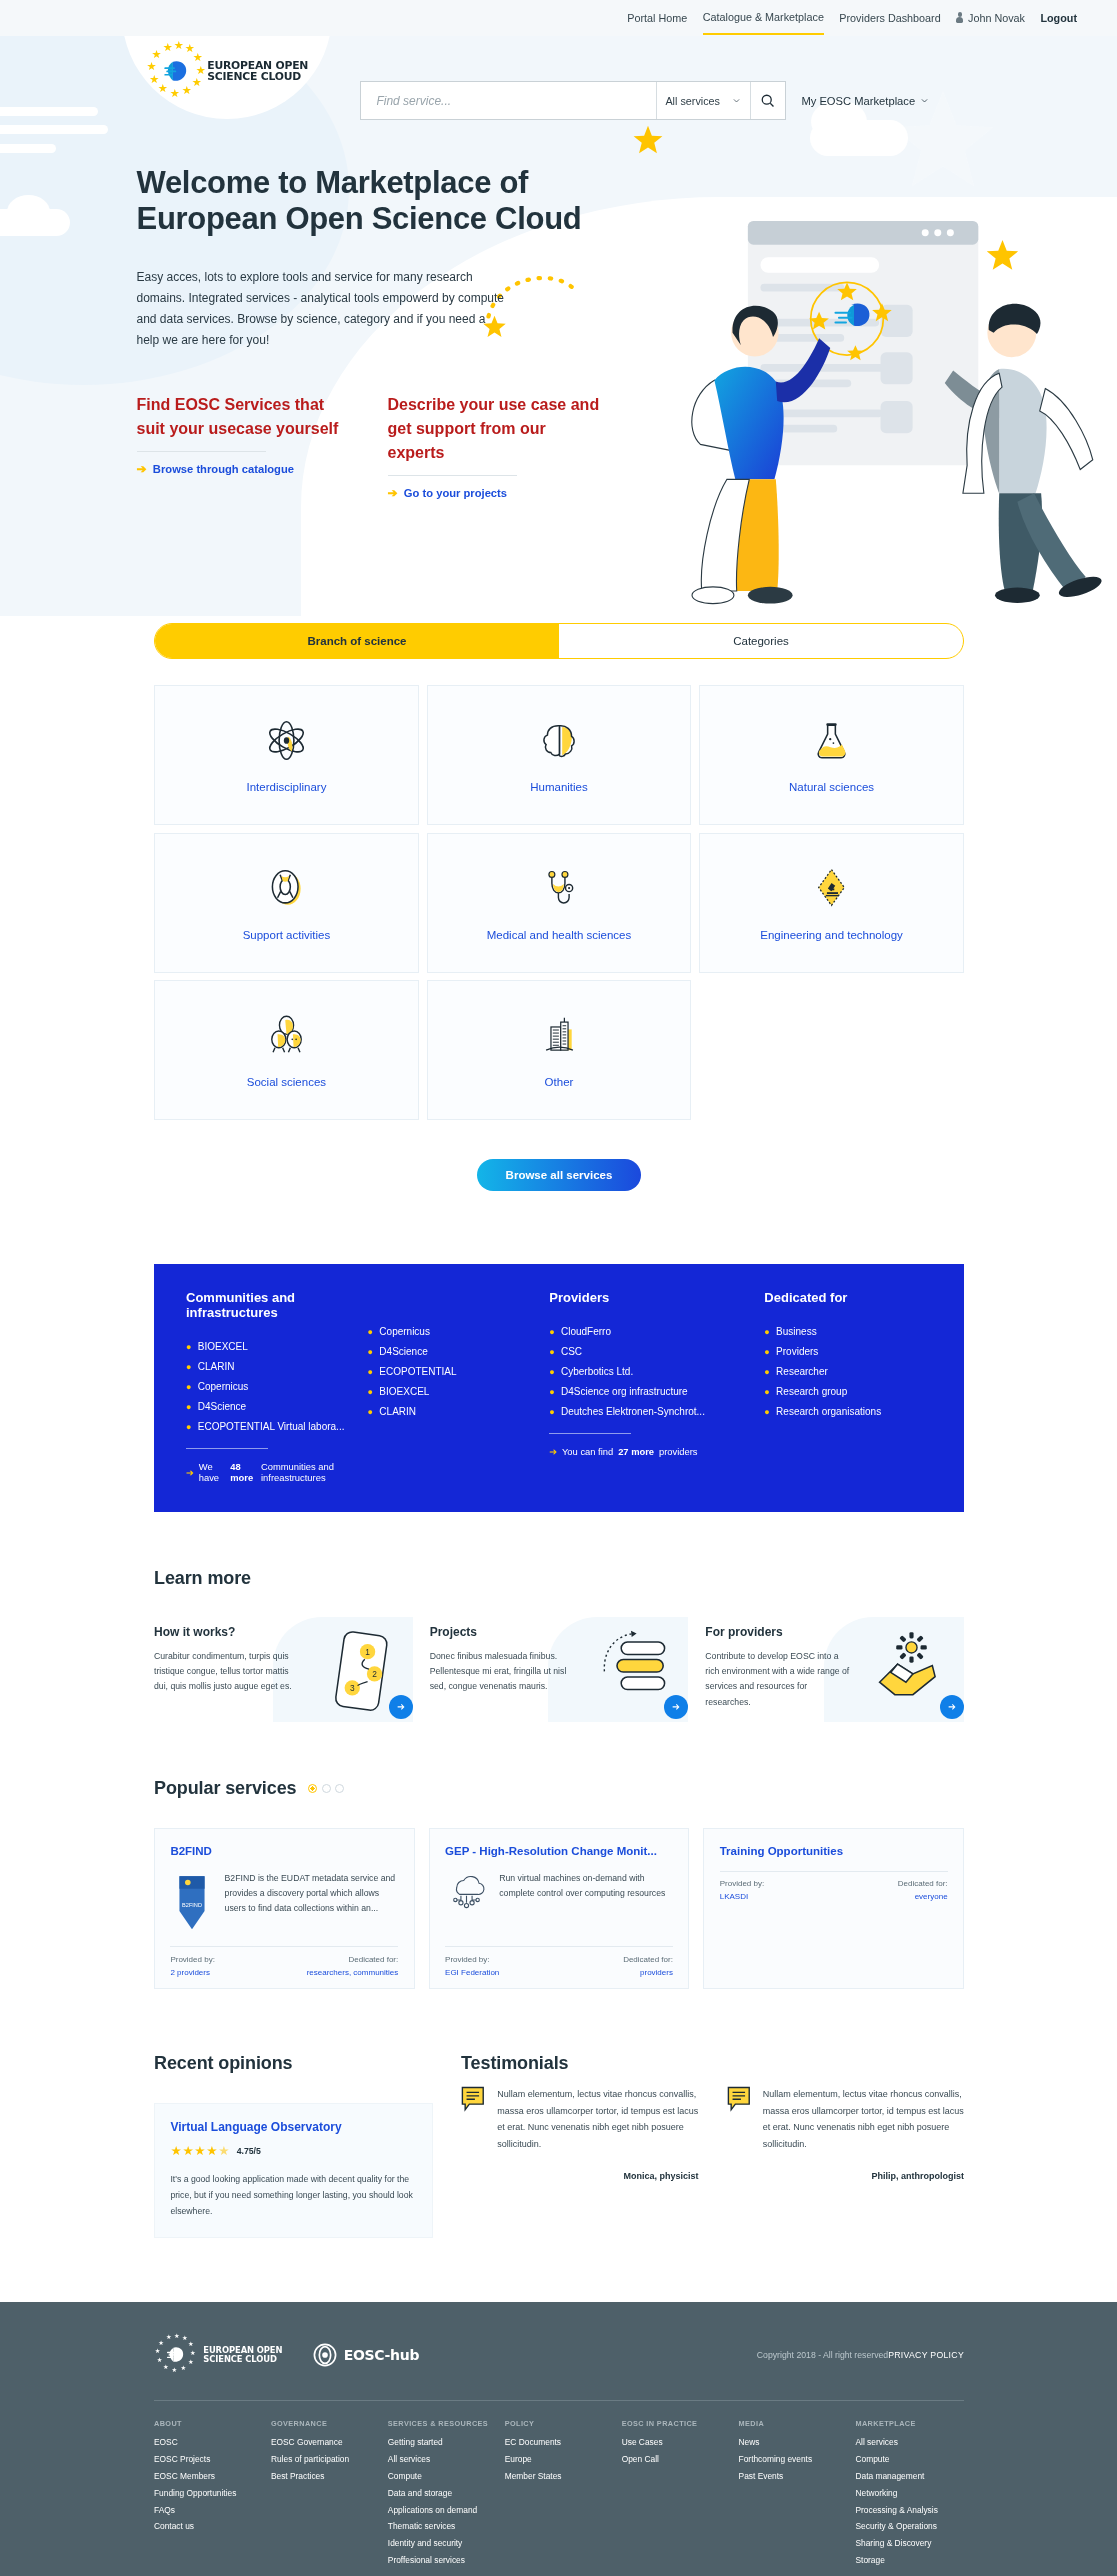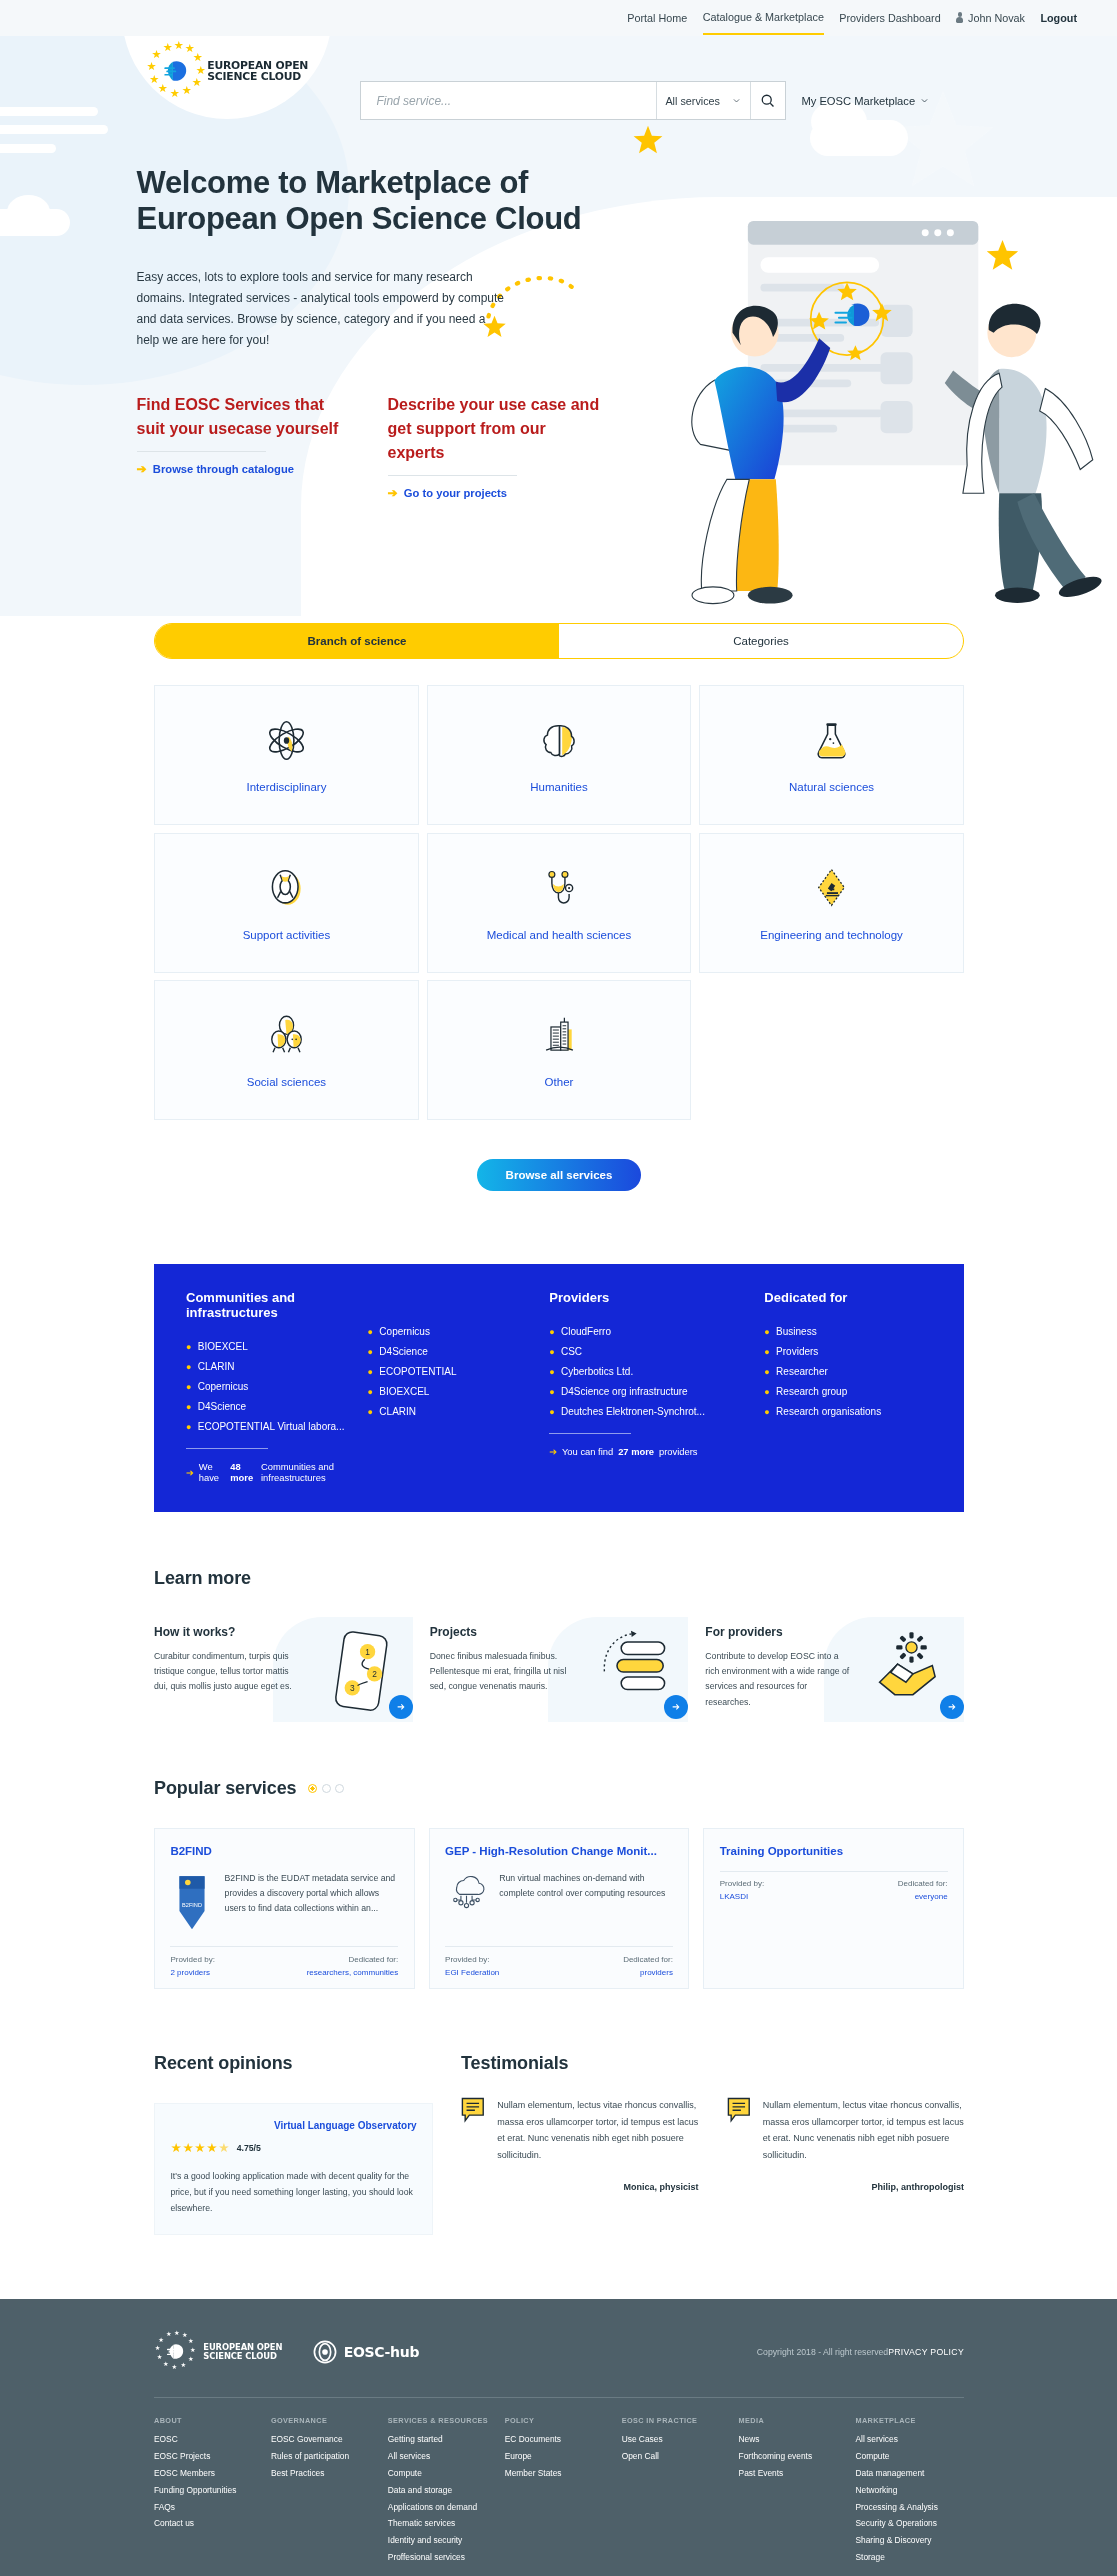--- a/index.html
+++ b/index.html
@@ -166,26 +166,26 @@
   .pop-logo { width:43px; flex:0 0 43px; display:flex; align-items:flex-start; justify-content:center; padding-top:1.4px;}
   .pop-desc { font-size:8.7px; line-height:1.75; color:#3a4a54; }
   .pop-rule { height:0.7px; background:#e3eaf0; margin:9.8px 0 7.7px 0; }
   .pop-meta { display:flex; justify-content:space-between; font-size:8px; color:#5b6c76; }
   .pop-meta-val { display:flex; justify-content:space-between; font-size:8px; margin-top:4.2px; }
   .pop-meta-val a { color:#1b4ddb; text-decoration:none; }
 
   
   .bottom-grid { margin-top:64px; display:grid; grid-template-columns: 279px 1fr; gap:28px; }
   .op-card { background:#f7fbfe; border:0.7px solid #eef4f8; padding:15.4px 15.4px 18px 15.4px; margin-top:29px; }
-  .op-title { color:#1b4ddb; font-size:10px; font-weight:bold;text-align:right; }
+  .op-title { color:#1b4ddb; font-size:12px; font-weight:bold; }
   .op-rating { display:flex; align-items:center; gap:6.3px; margin-top:9.8px; }
   .stars { color:#ffc400; font-size:12.6px; letter-spacing:0.7px; position:relative;}
   .op-score { font-size:8.7px; font-weight:bold; color:#22333d; }
   .op-text { margin-top:14px; font-size:8.7px; line-height:1.8; color:#3a4a54; }
-  .testi-grid { margin-top:23px; display:grid; grid-template-columns:1fr 1fr; gap:28px; }
+  .testi-grid { margin-top:12px; display:grid; grid-template-columns:1fr 1fr; gap:28px; }
   .testi { display:flex; gap:11.2px; }
   .testi-body { flex:1; }
   .testi-text { font-size:9px; line-height:1.85; color:#3a4a54; }
   .testi-author { margin-top:18px; text-align:right; font-size:9px; font-weight:bold; color:#22333d; }
 
   
   footer { margin-top:64px; background:#4e6069; color:#fff; padding:31px 0 28px 0; }
   .f-top { display:flex; align-items:center; }
   .f-logos { display:flex; align-items:center; gap:31px; }
   .f-eu { display:flex; align-items:center; gap:6.3px; }

